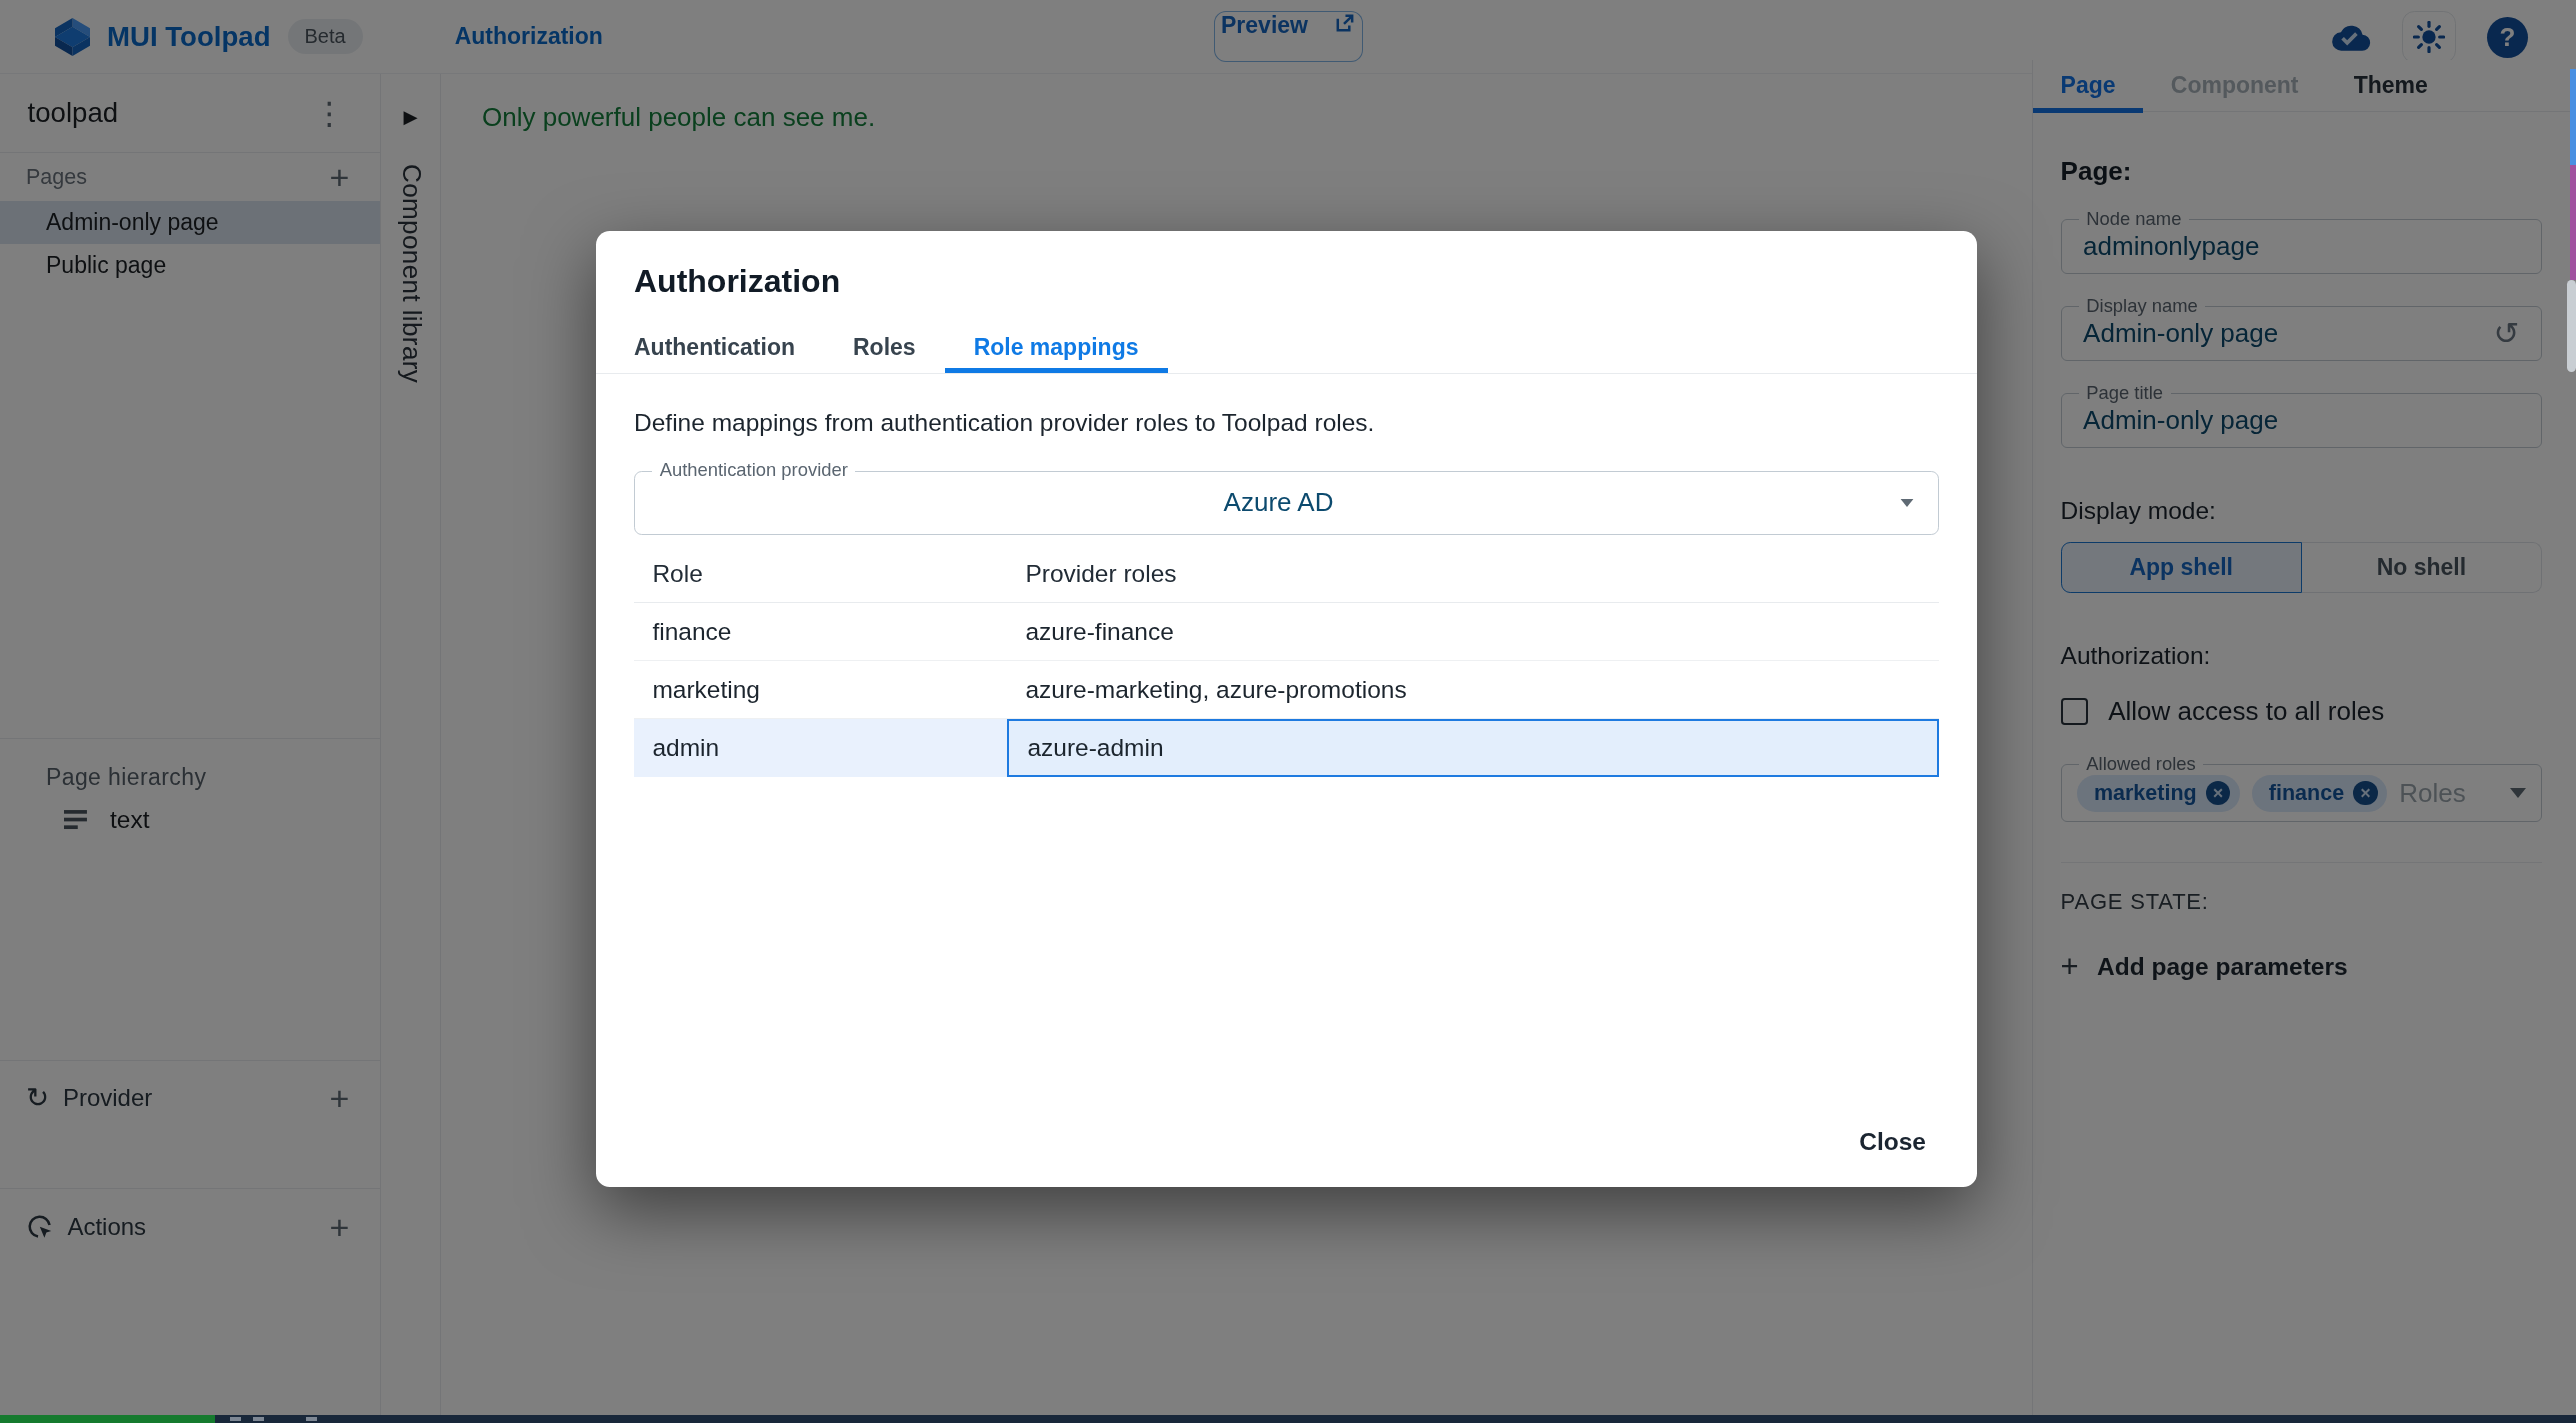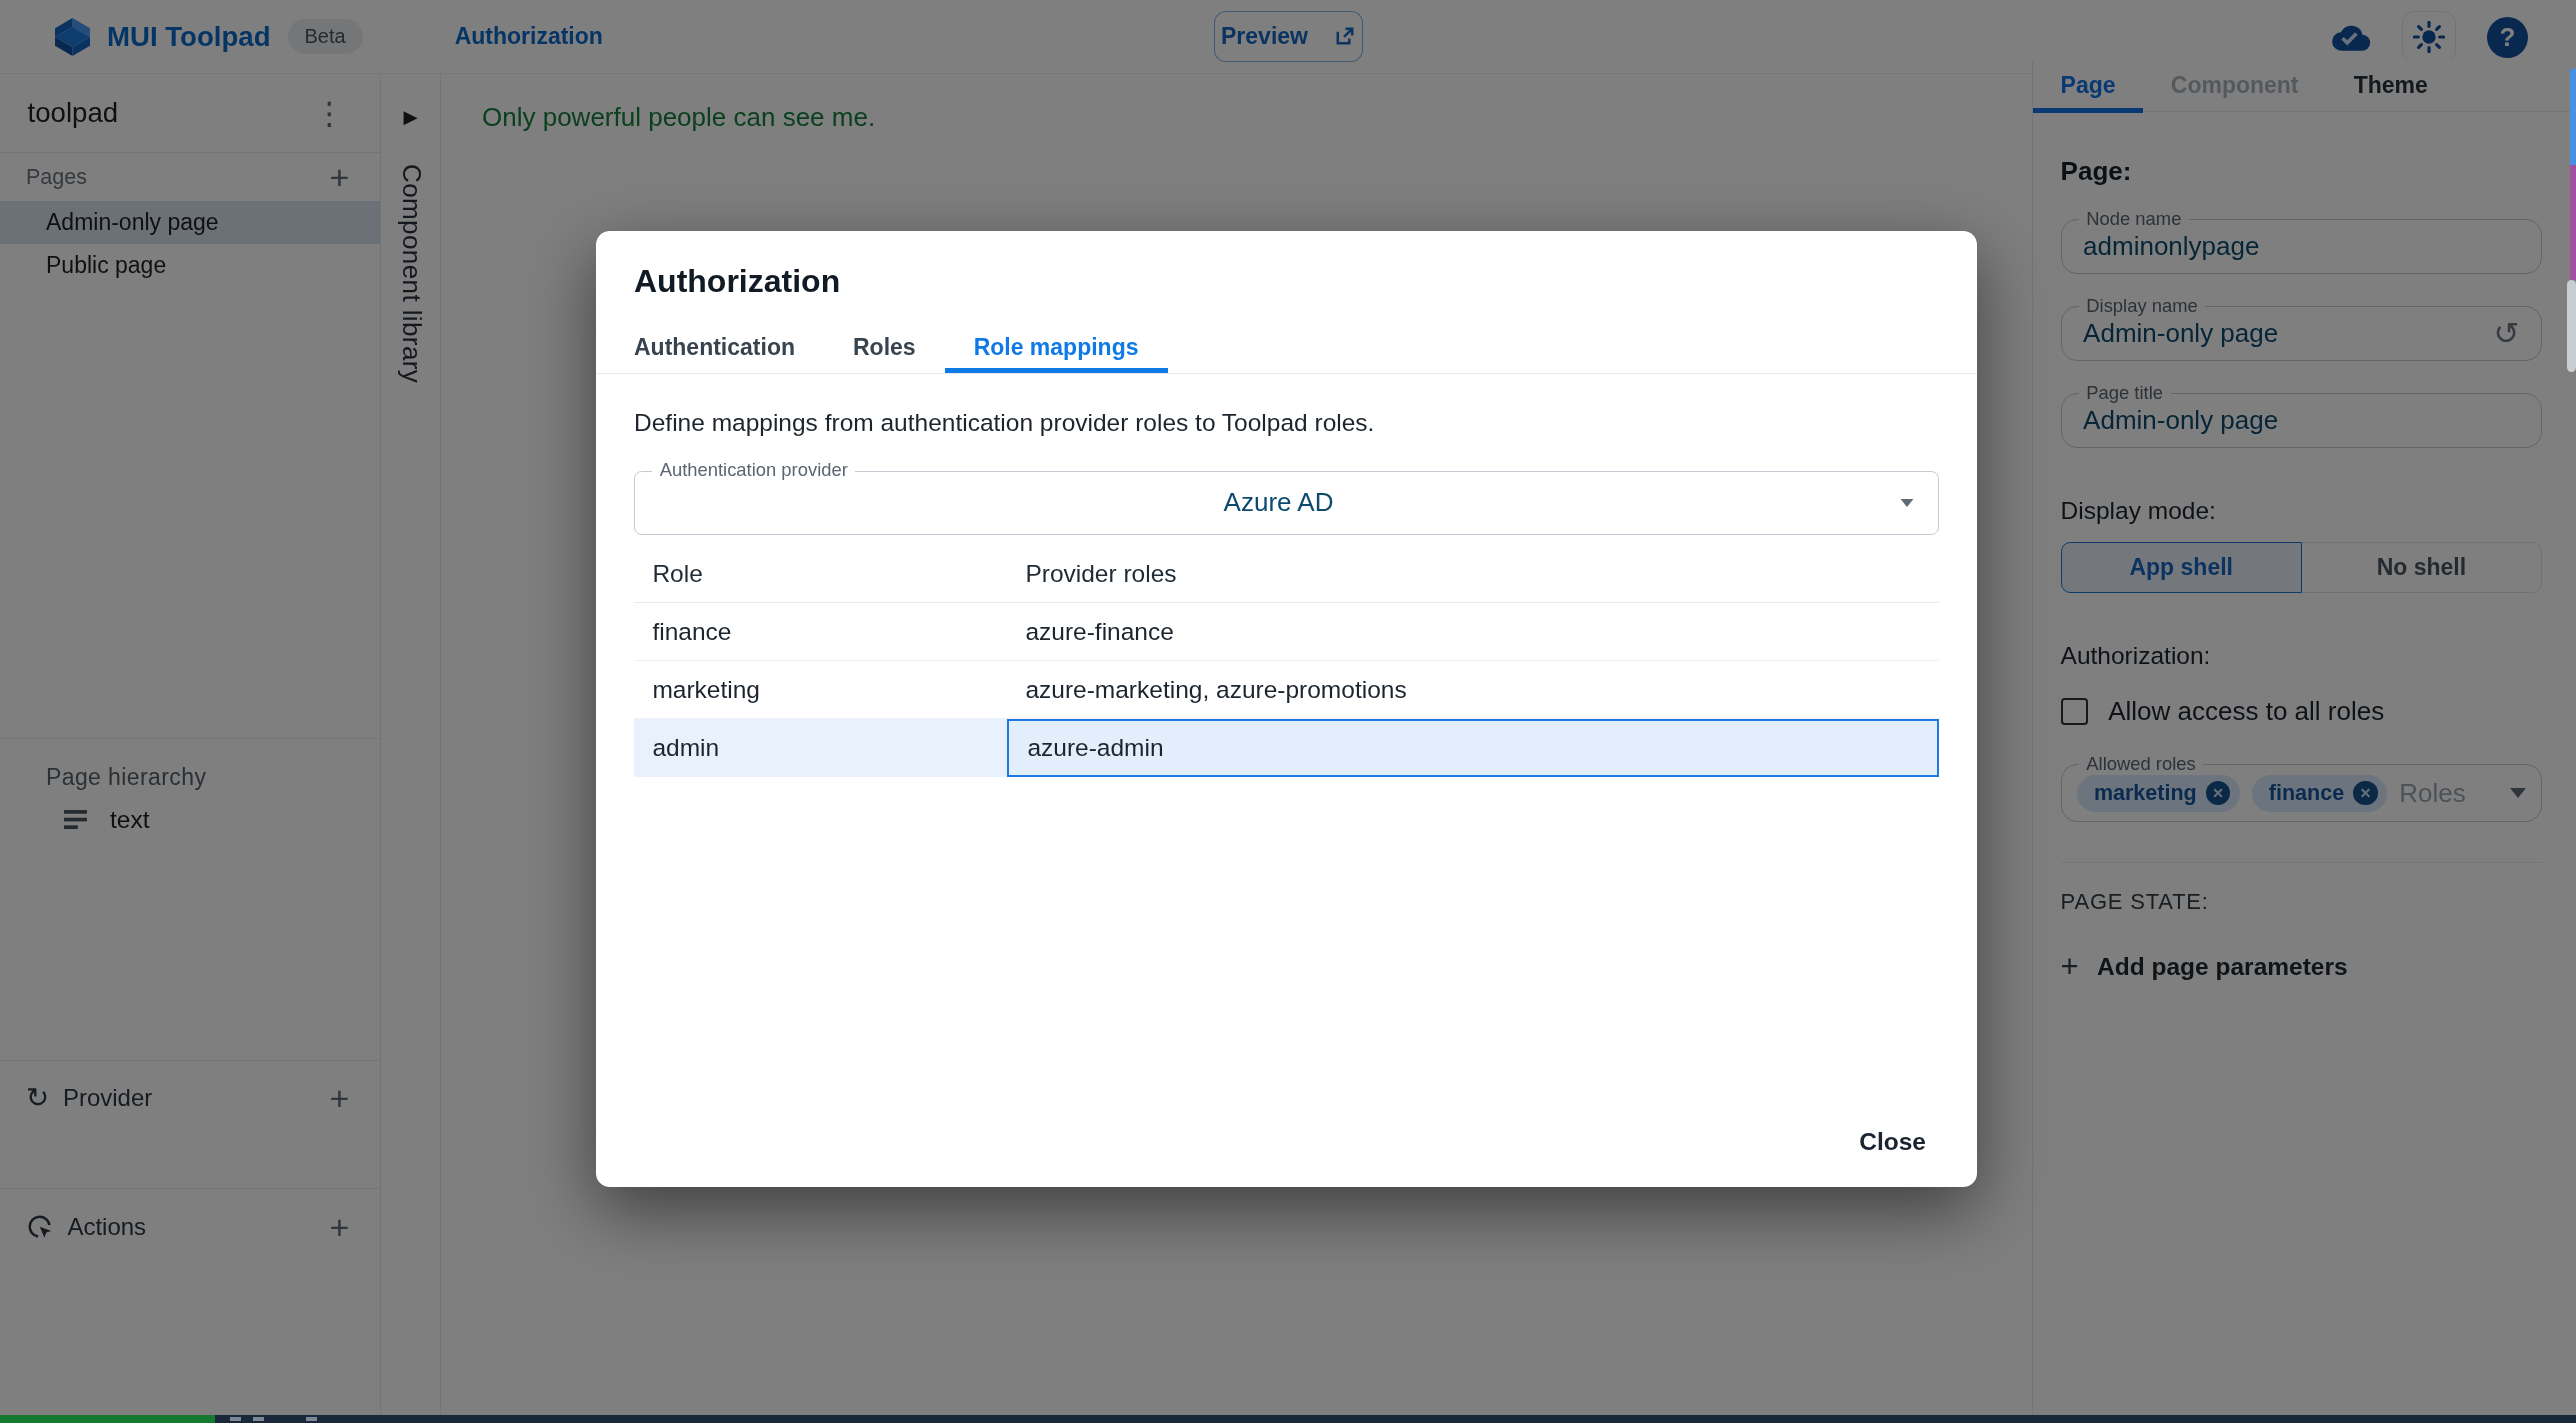--- a/index.html
+++ b/index.html
@@ -11,21 +11,21 @@
 
   .header { position:absolute; left:0; top:0; width:2576px; height:74px;
     background:#fff; border-bottom:1.5px solid #eef1f4; display:flex; align-items:center; }
   .logo { width:35px; height:38px; margin-left:55px; }
   .app-title { margin-left:17px; font-size:27.6px; font-weight:700; color:#0b6bcb; }
   .beta { margin-left:17px; background:#e9edf1; color:#4b555e; font-size:20px;
     padding:6.1px 17px; border-radius:765px; }
   .crumb { margin-left:92px; font-size:23px; font-weight:700; color:#0b6bcb; }
   .preview-btn { position:absolute; left:1214px; top:10.7px; width:149px; height:51px;
     border:1.5px solid rgba(25,118,210,.55); border-radius:12px; display:flex;
-    align-items:center; justify-content:center; gap:25px; color:#1667c2;
+    align-items:flex-start; justify-content:center; gap:25px; color:#1667c2;
     font-size:23px; font-weight:700; background:#fff; }
   .hicons { position:absolute; right:48px; top:0; height:74px; display:flex; align-items:center; gap:31px; }
   .sunbtn { width:54px; height:52px; border:1.5px solid #e3e7eb; border-radius:12.3px;
     display:flex; align-items:center; justify-content:center; }
   .helpdot { width:41px; height:41px; border-radius:50%; background:#12509e; color:#fff;
     display:flex; align-items:center; justify-content:center; font-size:26px; font-weight:700; }
 
   
   .sidebar { position:absolute; left:0; top:74px; width:381px; bottom:7.7px;
     background:#fff; border-right:1.5px solid #e8ebee; }
@@ -62,21 +62,21 @@
   .rpanel { position:absolute; right:0; top:60px; width:544px; bottom:7.7px;
     background:#fff; border-left:1.5px solid #e8ebee; }
   .rtabs { display:flex; height:52px; border-bottom:1.5px solid #e8ebee; }
   .rtab { padding:0 27.6px; display:flex; align-items:center; font-size:23px; font-weight:700;
     color:#28323c; position:relative; }
   .rtab.active { color:#1273e6; }
   .rtab.active::after { content:""; position:absolute; left:0; right:0; bottom:-1.5px; height:4.6px; background:#1273e6; }
   .rtab.disabled { color:#a9b3bb; }
   .rbody { padding:0 34px 0 27.6px; }
   .rsec-title { margin-top:44px; font-size:26px; font-weight:700; color:#16202a; }
-  .fld { position:relative; border:1.5px solid #c2cbd3; border-radius:16px; height:55px;
+  .fld { position:relative; border:1.5px solid #c2cbd3; border-radius:6px; height:55px;
     margin-top:32px; display:flex; align-items:center; padding:0 21.5px; }
   .fld-label { position:absolute; top:-12.3px; left:17px; background:#fff; padding:0 7.7px;
     font-size:18.4px; color:#5a6570; }
   .fld-value { font-size:26px; color:#0c4a6e; flex:1; }
   .reset { font-size:31px; color:#6b7682; }
   .mode-label { margin-top:49px; font-size:24.5px; color:#1c252e; }
   .toggle { display:flex; margin-top:17px; height:51px; }
   .tbtn { flex:1; display:flex; align-items:center; justify-content:center; font-size:23px; font-weight:600;text-align:center; }
   .tbtn.on { border:1.5px solid #1976d2; border-radius:9.2px 0 0 9.2px; color:#1667c2; background:rgba(25,118,210,.10); }
   .tbtn.off { border:1.5px solid #dfe3e8; border-left:none; border-radius:0 9.2px 9.2px 0; color:#49545e; background:#fff; }

